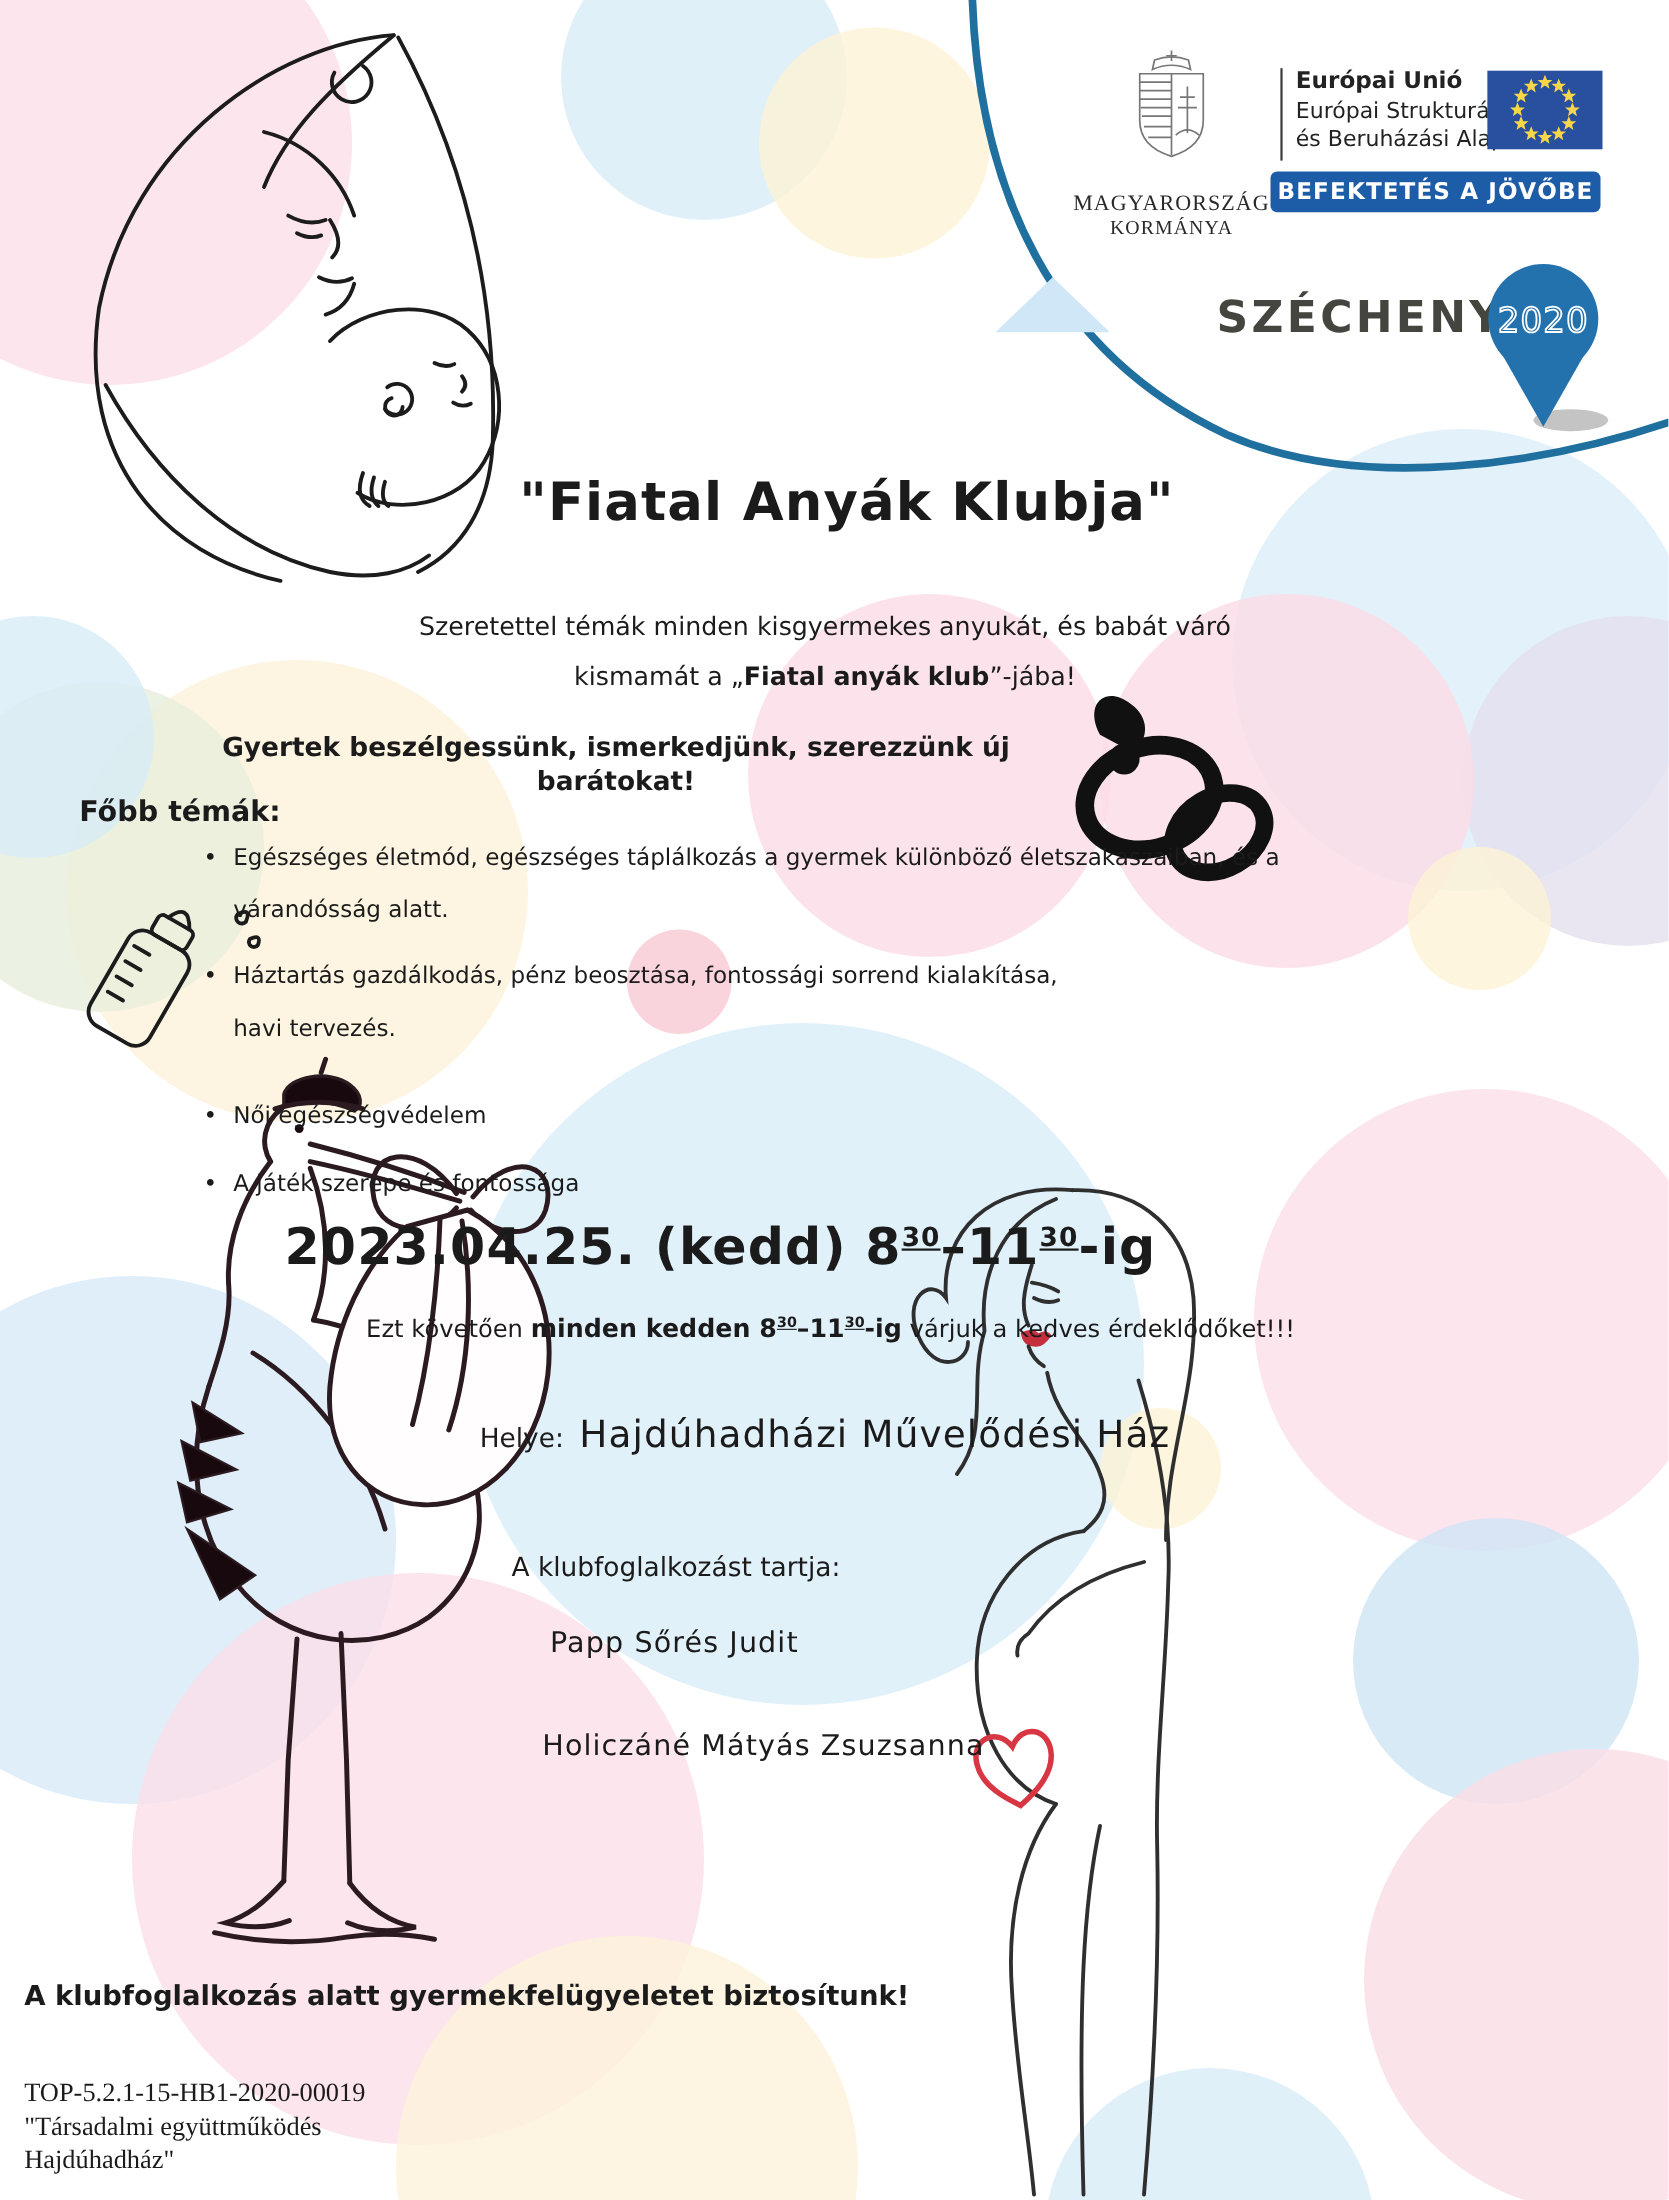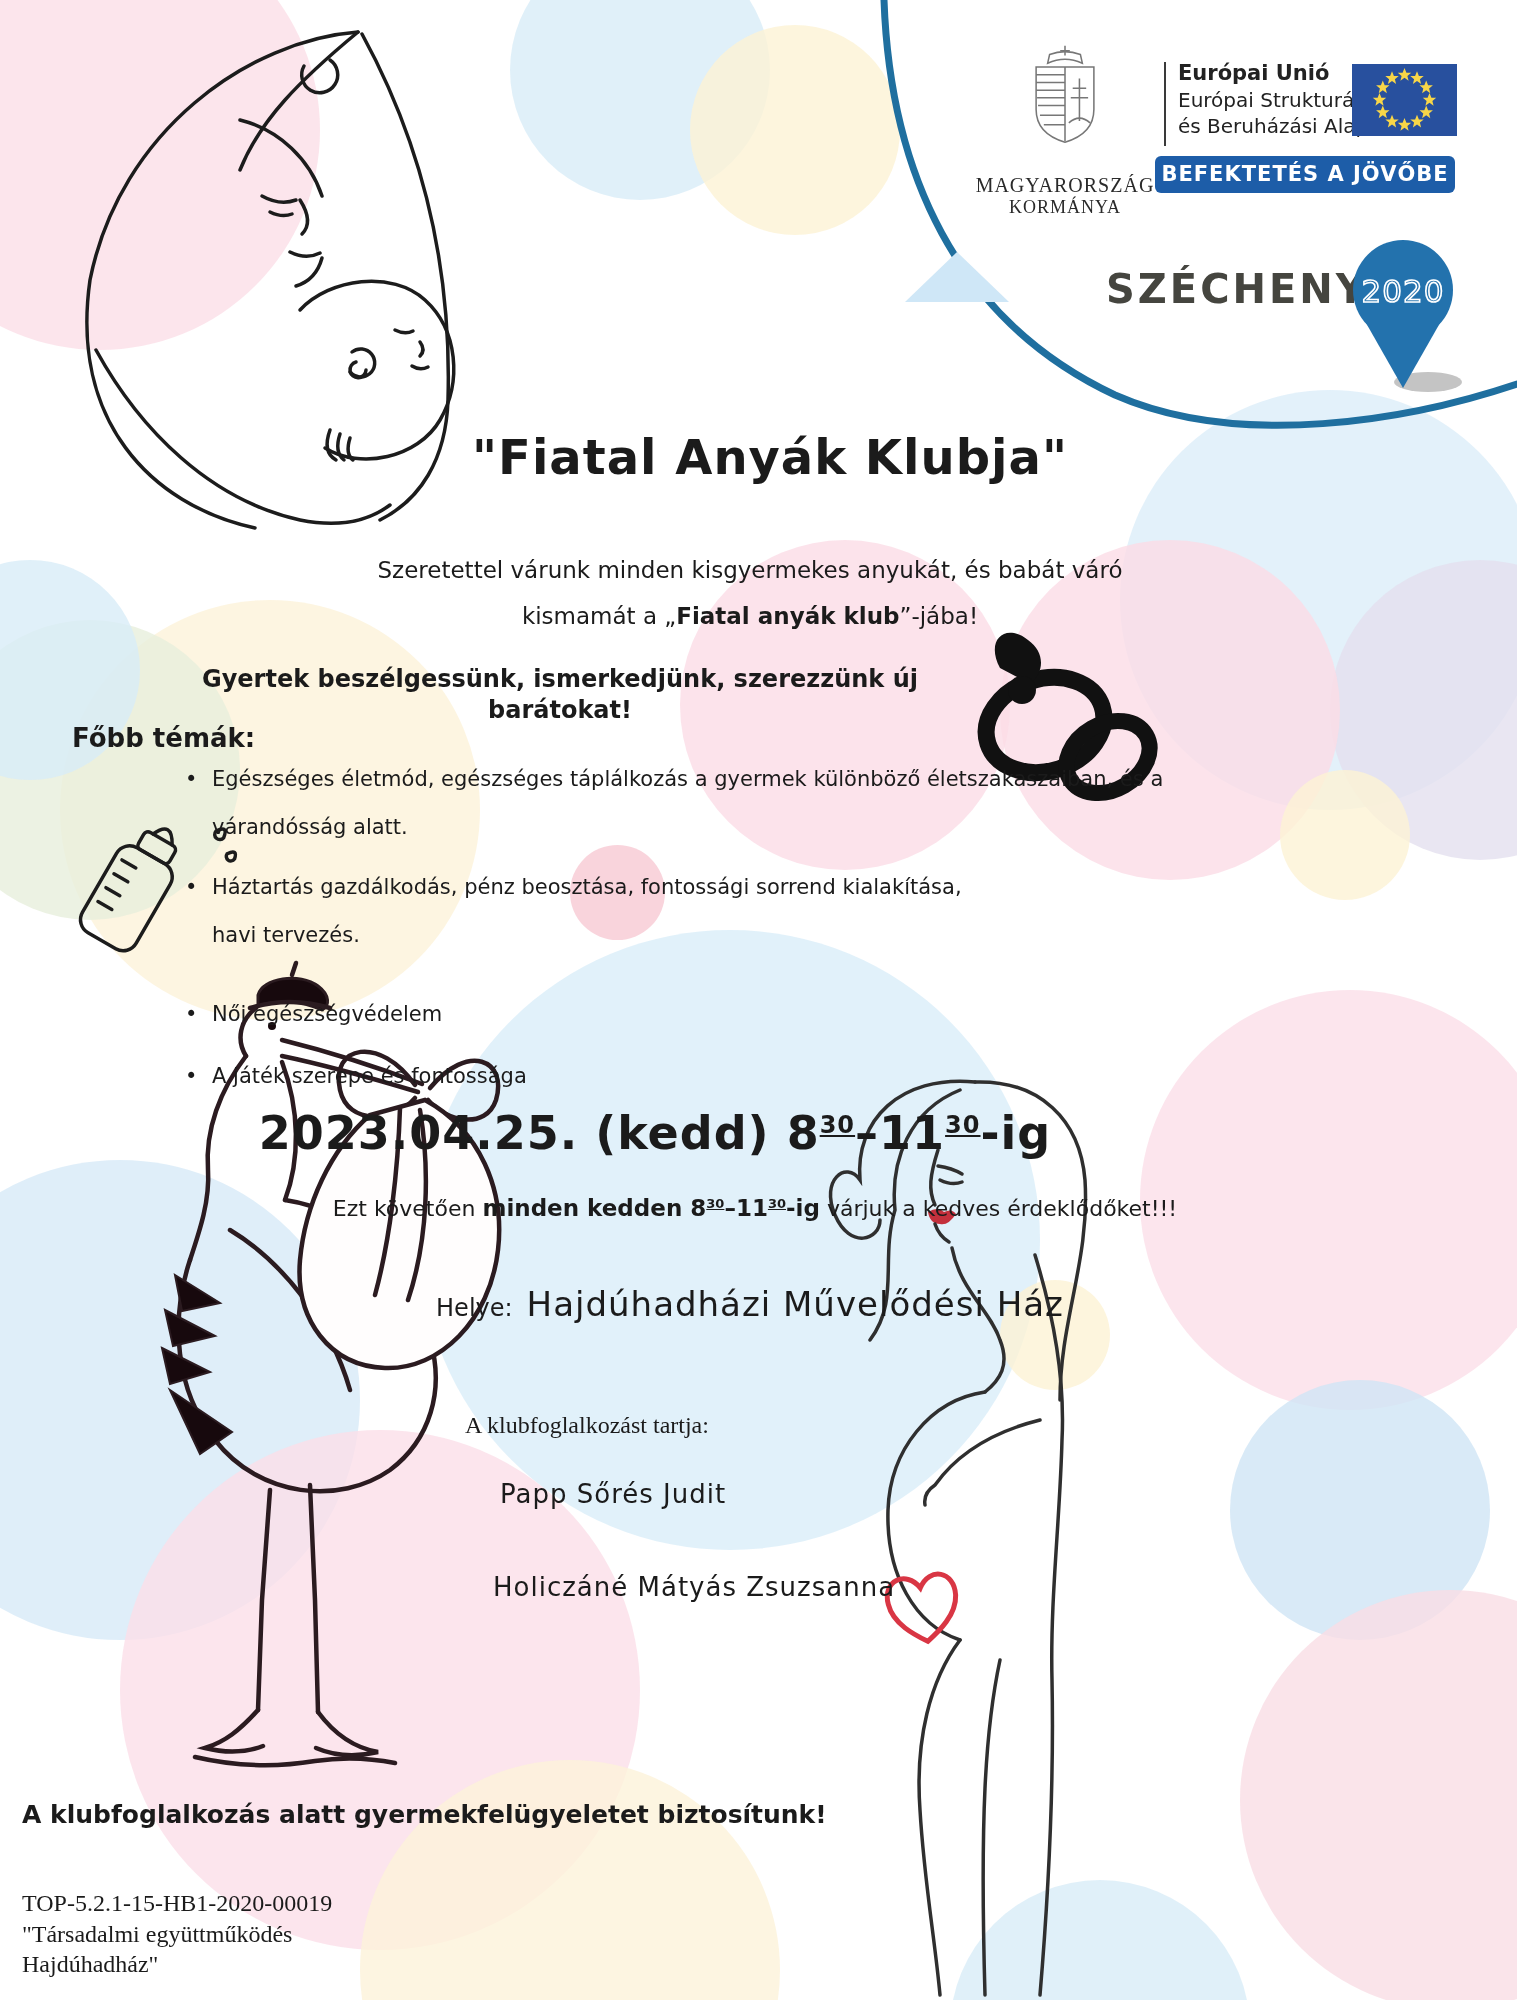--- a/index.html
+++ b/index.html
@@ -19,21 +19,21 @@
   .bullet{position:absolute;z-index:3;font-size:21px;line-height:2.3;width:1140px;}
   .bullet .dot{position:absolute;left:0;top:0;}
   .bullet .btext{display:block;margin-left:27px;white-space:pre-line;}
   .date-line{font-size:46px;font-weight:bold;letter-spacing:1px;}
   .sup{font-size:24px;vertical-align:super;text-decoration:underline;}
   .followup{font-size:22px;}
   .followup .b{font-size:23px;}
   .followup .sup{font-size:13px;}
   .loc-label{font-size:24px;margin-right:14px;}
   .loc-value{font-size:34px;letter-spacing:1px;}
-  .leaders-h{font-size:24px;font-family:Liberation Serif, serif;}
+  .leaders-h{font-size:24px;}
   .leader-name{font-size:26px;letter-spacing:1px;}
   .childcare{font-size:25px;font-weight:bold;}
   .project{font-size:24px;line-height:1.28;}
   
   .gov-block{position:absolute;left:955px;top:42px;width:220px;z-index:3;text-align:center;}
   .gov-name{font-family:"Liberation Serif",serif;font-size:20px;letter-spacing:1px;color:#2a2a2a;line-height:1.15;margin-top:28px;}
   .gov-name2{font-family:"Liberation Serif",serif;font-size:18px;letter-spacing:1px;color:#2a2a2a;}
   .eu-divider{position:absolute;left:1164px;top:62px;width:2px;height:84px;background:#3a3a3a;z-index:3;}
   .eu-text{position:absolute;left:1178px;top:60px;z-index:3;line-height:1.3;color:#222;}
   .eu-line1{font-size:21px;font-weight:bold;}
@@ -218,21 +218,21 @@
     <svg width="120" height="160" viewBox="0 0 120 160">
       <ellipse cx="80" cy="144" rx="34" ry="10" fill="#c4c4c4"></ellipse>
       <circle cx="55" cy="52" r="50" fill="#2372ad"></circle>
       <path d="M18,85 L55,150 L92,85 Z" fill="#2372ad"></path>
       <text x="55" y="64" text-anchor="middle" font-size="31" letter-spacing="1" fill="none" stroke="#ffffff" stroke-width="1.6" font-family="DejaVu Sans, sans-serif">2020</text>
     </svg>
   </div>
 
   <div class="txt center title hand" style="left:420px;top:426px;width:700px;">"Fiatal Anyák Klubja"</div>
 
-  <div class="txt center intro" style="left:360px;top:556px;width:780px;">Szeretettel várunk minden kisgyermekes anyukát, és babát váró</div>
+  <div class="txt center intro" style="left:360px;top:556px;width:780px;">Szeretettel témák minden kisgyermekes anyukát, és babát váró</div>
   <div class="txt center intro" style="left:360px;top:602px;width:780px;">
     <span>kismamát a „</span><span class="b">Fiatal anyák klub</span><span>”-jába!</span>
   </div>
 
   <div class="txt center cta" style="left:160px;top:664px;width:800px;text-align:center;">Gyertek beszélgessünk, ismerkedjünk, szerezzünk új barátokat!</div>
 
   <div class="txt topics-h" style="left:72px;top:722px;">Főbb témák:</div>
 
   <div class="bullet" style="left:185px;top:755px;">
     <span class="dot">•</span>

